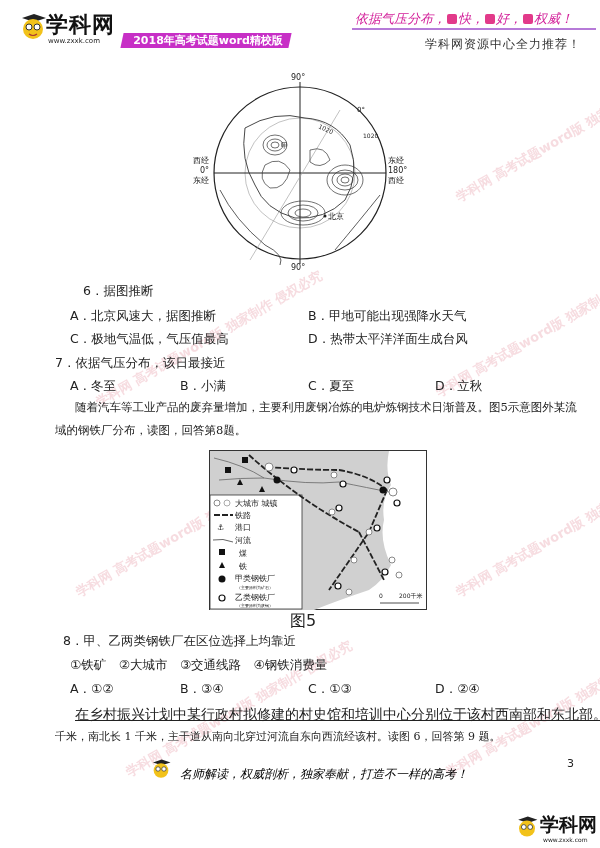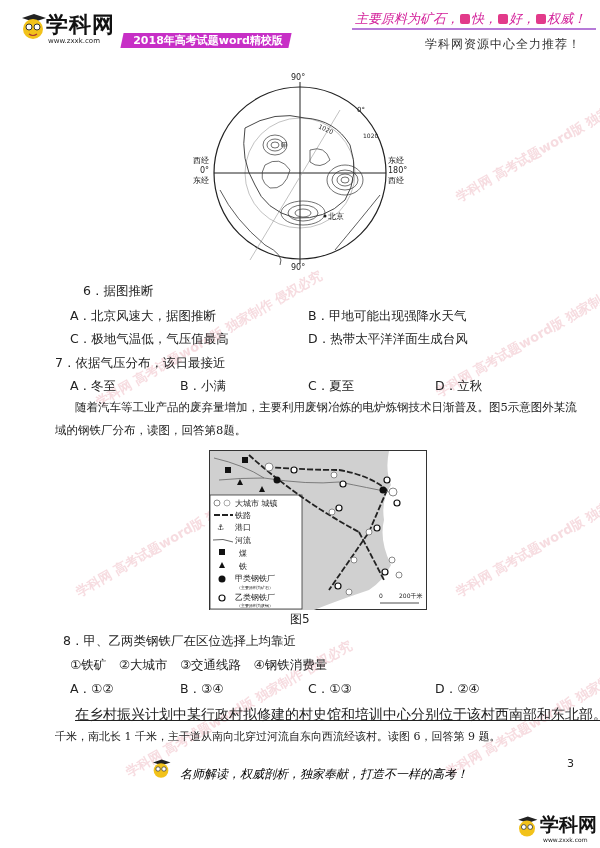--- a/index.html
+++ b/index.html
@@ -11,21 +11,21 @@
   .logo-url{left:48px;top:37px;font-size:7px;color:#222;}
   .banner{left:122px;top:33px;width:168px;height:15px;background:#c72fc6;transform:skewX(-12deg);}
   .banner-text{left:128px;top:33px;width:160px;height:18px;line-height:15px;font-size:11px;color:#fff;font-weight:bold;text-align:center;}
   .slogan{left:355px;top:10px;font-size:13px;color:#d3209a;font-style:italic;font-family:"DejaVu Serif",serif;white-space:nowrap;}
   .slogan .thumb{display:inline-block;width:10px;height:10px;background:#e23a8a;border-radius:2px;margin:0 1px;vertical-align:-1px;}
   .slogan-line{left:352px;top:28px;width:244px;height:2px;background:#b67ad8;}
   .recommend{left:425px;top:36px;font-size:12px;color:#333;font-family:"DejaVu Serif",serif;letter-spacing:1px;}
   
   .fig1{left:185px;top:70px;width:230px;height:200px;}
   .fig5{left:197px;top:450px;width:218px;height:160px;padding-left:12px;}
-  .fig5cap{left:290px;top:611px;font-size:12px;color:#222;}
+  .fig5cap{left:290px;top:611px;font-size:16px;color:#222;}
   
   .t{font-size:12.5px;color:#222;white-space:nowrap;}
   .t2{font-size:11.5px;color:#222;white-space:nowrap;font-family:"DejaVu Serif",serif;}
   .footer-text{left:180px;top:766px;font-size:12px;color:#000000;font-style:italic;}
   .page-num{left:567px;top:757px;font-size:11px;color:#222;}
   .wm{color:#f0c0c8;font-size:13px;font-weight:bold;transform:rotate(-30deg);opacity:.55;white-space:nowrap;}
 </style>
 </head>
 <body>
 
@@ -35,21 +35,21 @@
     <circle cx="15" cy="17" r="10" fill="#f2c21a"></circle>
     <circle cx="11" cy="15" r="3" fill="#fff" stroke="#333" stroke-width="1"></circle>
     <circle cx="19" cy="15" r="3" fill="#fff" stroke="#333" stroke-width="1"></circle>
     <path d="M11 22 Q15 25 19 22" stroke="#a33" fill="none" stroke-width="1.2"></path>
   </svg>
   <div class="abs logo-text">学科网</div>
   <div class="abs logo-url">www.zxxk.com</div>
   <div class="abs banner"></div>
   <div class="abs banner-text">2018年高考试题word精校版</div>
   <div class="abs slogan">
-    <span>主要原料为矿石，</span><span class="thumb"></span><span>快，</span><span class="thumb"></span><span>好，</span><span class="thumb"></span><span>权威！</span>
+    <span>依据气压分布，</span><span class="thumb"></span><span>快，</span><span class="thumb"></span><span>好，</span><span class="thumb"></span><span>权威！</span>
   </div>
   <div class="abs slogan-line"></div>
   <div class="abs recommend">学科网资源中心全力推荐！</div>
 </div>
 
 <div class="abs wm" style="left:440px;top:125px;">学科网  高考试题word版  独家制作 侵权必究</div>
 <div class="abs wm" style="left:80px;top:330px;">学科网  高考试题word版  独家制作 侵权必究</div>
 <div class="abs wm" style="left:420px;top:320px;">学科网  高考试题word版  独家制作 侵权必究</div>
 <div class="abs wm" style="left:60px;top:520px;">学科网  高考试题word版  独家制作 侵权必究</div>
 <div class="abs wm" style="left:440px;top:520px;">学科网  高考试题word版  独家制作 侵权必究</div>

